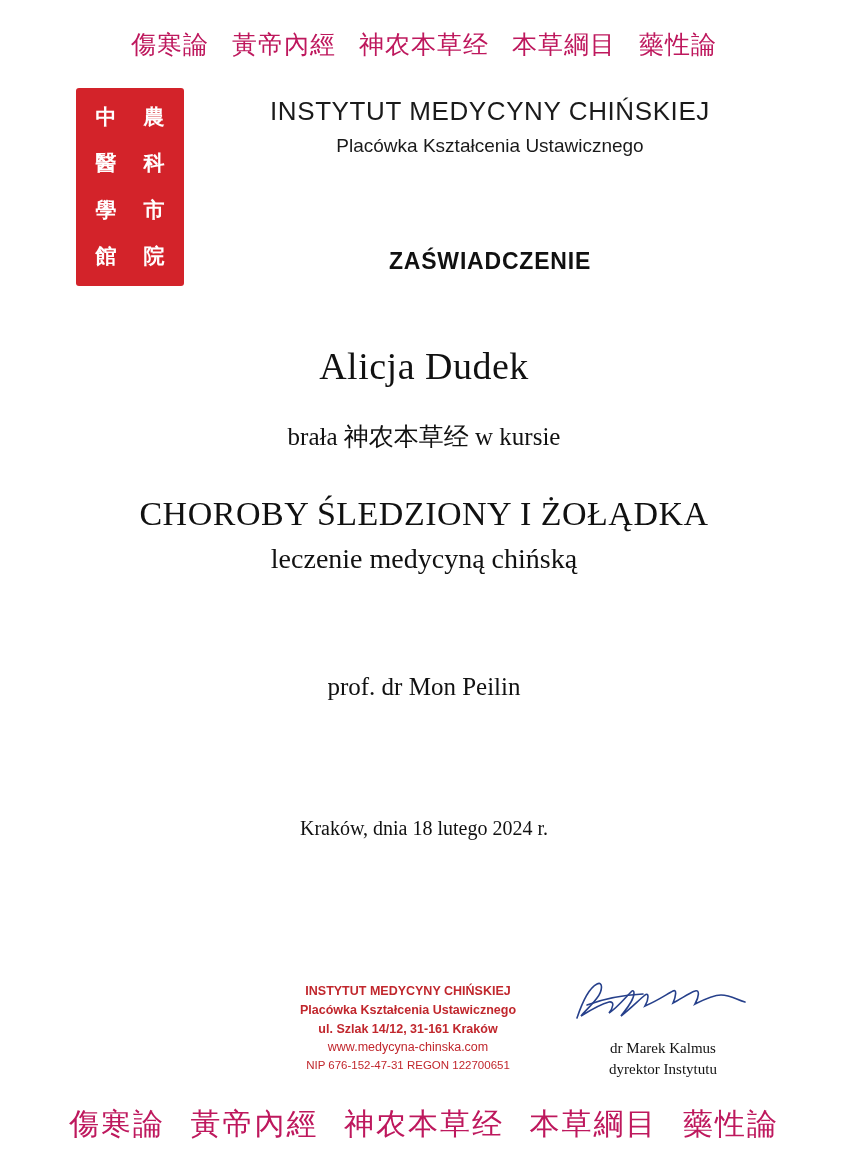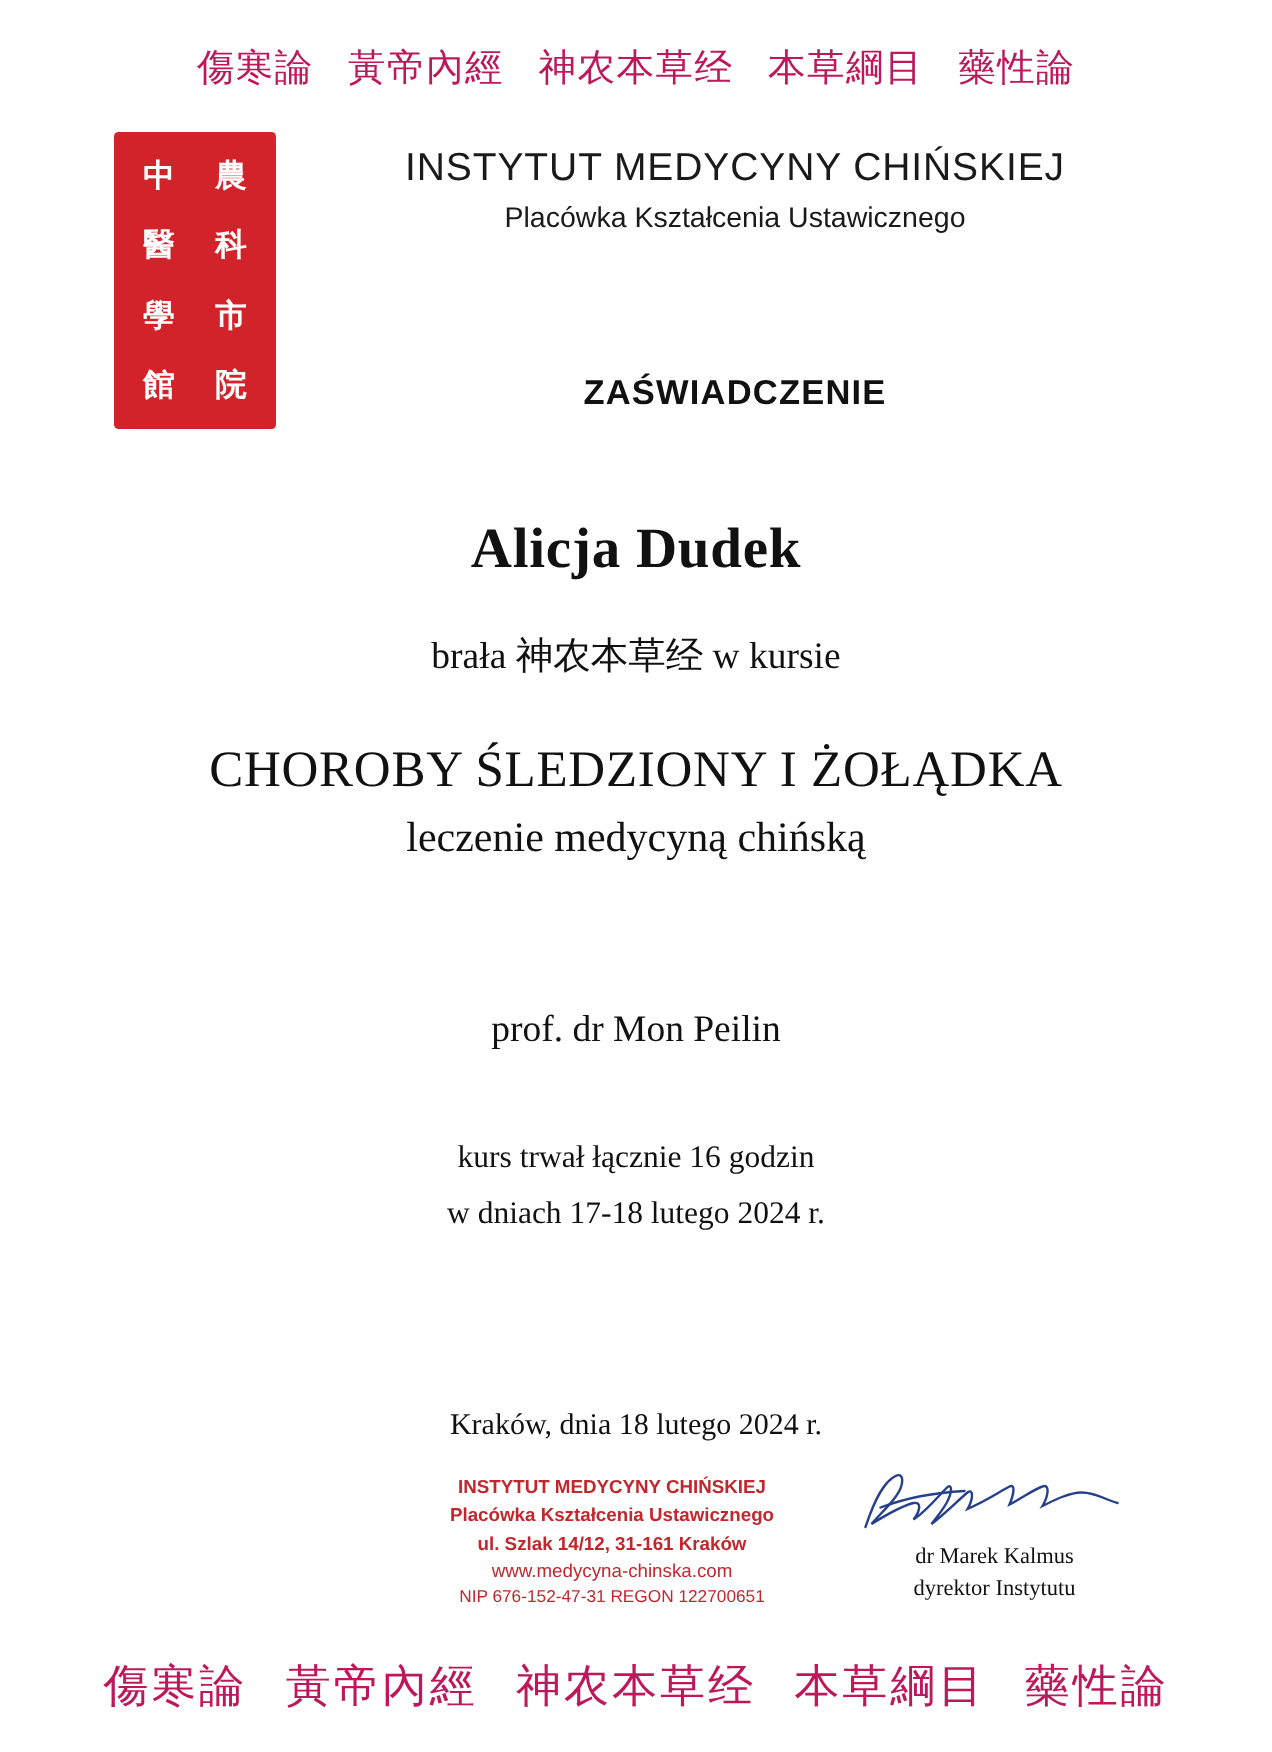--- a/index.html
+++ b/index.html
@@ -111,21 +111,21 @@
   
   .body-block {
     position: absolute;
     left: 64px;
     top: 344px;
     width: 720px;
     text-align: center;
   }
   .participant {
     font-size: 38px;
-    font-weight: bold;
+    font-weight: normal;
     letter-spacing: 0.5px;
   }
   .took-part {
     margin-top: 32px;
     font-size: 25px;
   }
   .course-title {
     margin-top: 42px;
     font-size: 34px;
     letter-spacing: 0.5px;
@@ -172,21 +172,21 @@
     top: 978px;
     width: 230px;
     text-align: center;
   }
   .sig-svg {
     display: block;
     margin: 0 auto;
   }
   .sig-name {
     font-size: 15px;
-    margin-top: 2px;
+    margin-top: 12px;
     line-height: 1.4;
   }
 </style>
 </head>
 <body>
 
 <div class="page">
 
   <div class="cn-banner cn-top">
     <span class="grp">傷寒論</span>
@@ -215,24 +215,20 @@
   <div class="zaswiadczenie">ZAŚWIADCZENIE</div>
 
   <div class="body-block">
     <div class="participant">Alicja Dudek</div>
     <div class="took-part">brała 神农本草经 w kursie</div>
     <div class="course-title">CHOROBY ŚLEDZIONY I ŻOŁĄDKA</div>
     <div class="course-subtitle">leczenie medycyną chińską</div>
     <div class="led-by">
       <div>prof. dr Mon Peilin</div>
     </div>
-    <div class="duration">
-      <div>kurs trwał łącznie 16 godzin</div>
-      <div>w dniach 17-18 lutego 2024 r.</div>
-    </div>
     <div class="place-date">Kraków, dnia 18 lutego 2024 r.</div>
   </div>
 
   <div class="stamp">
     <div>INSTYTUT MEDYCYNY CHIŃSKIEJ</div>
     <div>Placówka Kształcenia Ustawicznego</div>
     <div>ul. Szlak 14/12, 31-161 Kraków</div>
     <div class="line-www">www.medycyna-chinska.com</div>
     <div class="line-nip">NIP 676-152-47-31 REGON 122700651</div>
   </div>

